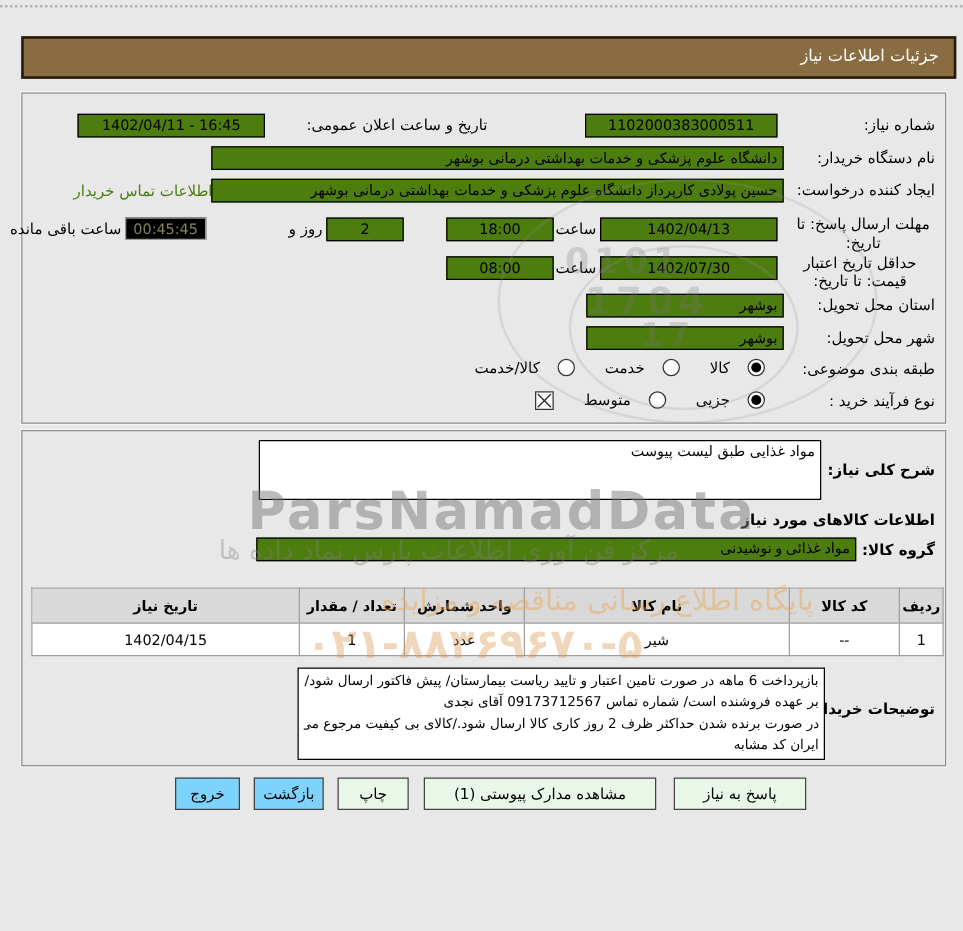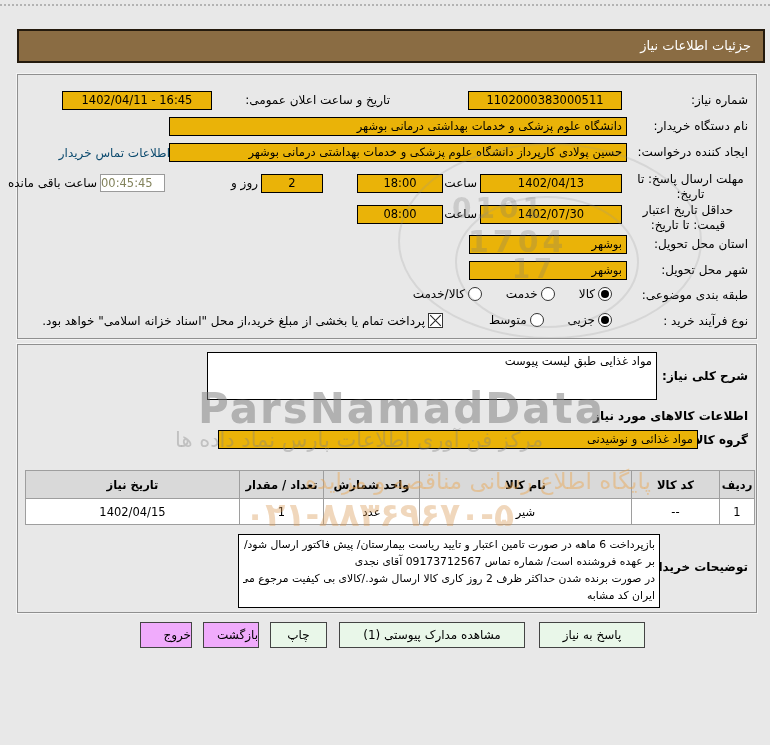--- a/index.html
+++ b/index.html
@@ -15,33 +15,33 @@
     border:2px solid #241a0d;color:#fff;font-size:13px;line-height:30px;
     padding-right:12px;
   }
   .panel{background:transparent;border:1px solid #8f8f8f;box-shadow:0 0 0 1px #f4f4f4;}
   .panel1{left:17px;top:74px;width:738px;height:263px;}
   .panel2{left:17px;top:344px;width:738px;height:267px;}
   .lbl{white-space:nowrap;line-height:15px;}
   .lbl2{line-height:15px;text-align:center;}
   .bold{font-weight:bold;}
   .field{
-    background:#eab308;border:1px solid #000;height:17px;line-height:17px;
+    background:#4d7c0f;border:1px solid #000;height:17px;line-height:17px;
     overflow:hidden;white-space:nowrap;font-size:11.5px;
   }
   .center{text-align:center;}
   .tr{padding:0 4px;}
   .ltr{direction:ltr;}
-  .link{color:#0c4a6e;cursor:pointer;white-space:nowrap;}
+  .link{color:#4d7c0f;cursor:pointer;white-space:nowrap;}
   .badge{
-    background:#ffffff;border:1px solid #9a9a9a;height:16px;line-height:16px;
-    color:#83835c;font-size:11.5px;
+    background:#000000;border:1px solid #9a9a9a;height:16px;line-height:16px;
+    text-align:center;color:#83835c;font-size:11.5px;
   }
   .radio-row{display:flex;direction:rtl;align-items:center;gap:24px;}
-  .opt{display:flex;direction:rtl;align-items:flex-end;gap:3px;white-space:nowrap;}
+  .opt{display:flex;direction:rtl;align-items:flex-start;gap:14px;white-space:nowrap;}
   .radio{
     width:12px;height:12px;border:1px solid #333;border-radius:50%;
     background:#fff;position:relative;flex:0 0 auto;
   }
   .radio.checked::after{
     content:"";position:absolute;left:2px;top:2px;width:8px;height:8px;
     border-radius:50%;background:#000;
   }
   .checkbox{
     width:13px;height:13px;border:1px solid #333;background:#fff;
@@ -62,21 +62,21 @@
   }
   table.goods th{background:#d9d9d9;height:25px;font-weight:bold;}
   table.goods td{height:23px;}
   .notes{font-size:10.8px;line-height:17px;padding:1px 4px;text-align:right;}
   .notes div{white-space:nowrap;overflow:hidden;}
   .btn{
     position:absolute;top:622px;height:24px;line-height:24px;text-align:center;
     border:1px solid #444;font-size:12px;cursor:pointer;
   }
   .btn-green{background:#e9f7e9;}
-  .btn-pink{background:#f0abfc;text-align:right;}
+  .btn-pink{background:#7dd3fc;}
   
   .wm{position:absolute;pointer-events:none;z-index:6;}
   .wm-circle{border:2px solid rgba(150,150,150,0.22);border-radius:50%;}
   .wm-digits{font-weight:bold;color:rgba(120,120,120,0.26);letter-spacing:4px;direction:ltr;}
   .wm-latin{font-weight:bold;font-size:42px;color:rgba(122,122,122,0.5);letter-spacing:2px;direction:ltr;white-space:nowrap;}
   .wm-fa{font-size:21px;color:rgba(130,130,130,0.38);white-space:nowrap;text-align:right;}
   .wm-orange{font-size:23px;color:rgba(235,165,75,0.45);white-space:nowrap;}
   .wm-phone{font-size:33px;font-weight:bold;color:rgba(215,150,80,0.38);white-space:nowrap;direction:ltr;}
   .content{position:relative;z-index:1;}
 </style>
@@ -144,32 +144,31 @@
       <span class="radio checked"></span>
       <span>جزیی</span>
     </span>
     <span class="opt">
       <span class="radio"></span>
       <span>متوسط</span>
     </span>
   </div>
   <div class="abs opt" style="top:313px;right:327px;">
     <span class="checkbox checked"></span>
-    <span>پرداخت تمام یا بخشی از مبلغ خرید،از محل "اسناد خزانه اسلامی" خواهد بود.</span>
   </div>
 
   <div class="abs panel panel2"></div>
 
   <span class="abs lbl bold" style="top:369px;right:22px;">شرح کلی نیاز:</span>
   <div class="abs bigfield tr" style="top:352px;right:113px;width:440px;height:46px;line-height:16px;">مواد غذایی طبق لیست پیوست</div>
 
   <span class="abs lbl bold" style="top:409px;right:22px;">اطلاعات کالاهای مورد نیاز</span>
 
   <span class="abs lbl bold" style="top:433px;right:22px;">گروه کالا:</span>
-  <div class="abs field tr" style="top:430px;right:72px;width:470px;">مواد غذائی و نوشیدنی</div>
+  <div class="abs field tr" style="top:430px;right:85px;width:470px;font-family:Liberation Serif, serif;">مواد غذائی و نوشیدنی</div>
 
   <table class="goods abs" style="top:470px;right:15px;">
     <colgroup>
       <col style="width:35px">
         <col style="width:88px">
         <col style="width:212px">
       <col style="width:96px">
         <col style="width:84px">
         <col>
     </colgroup>

